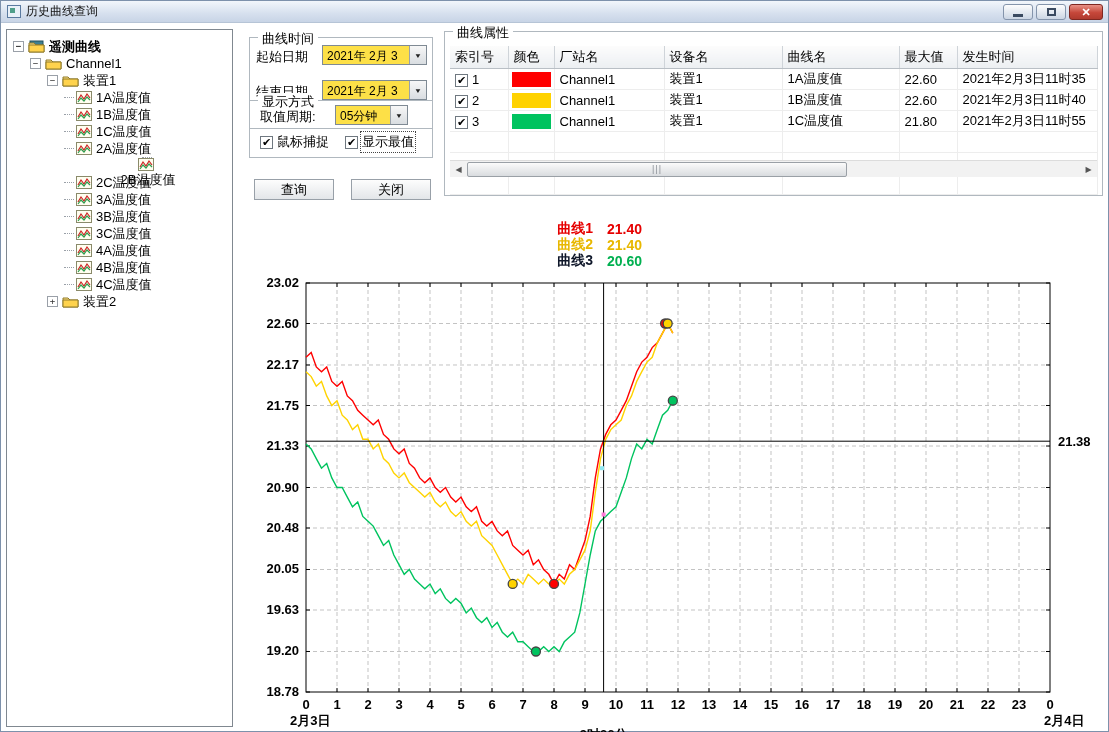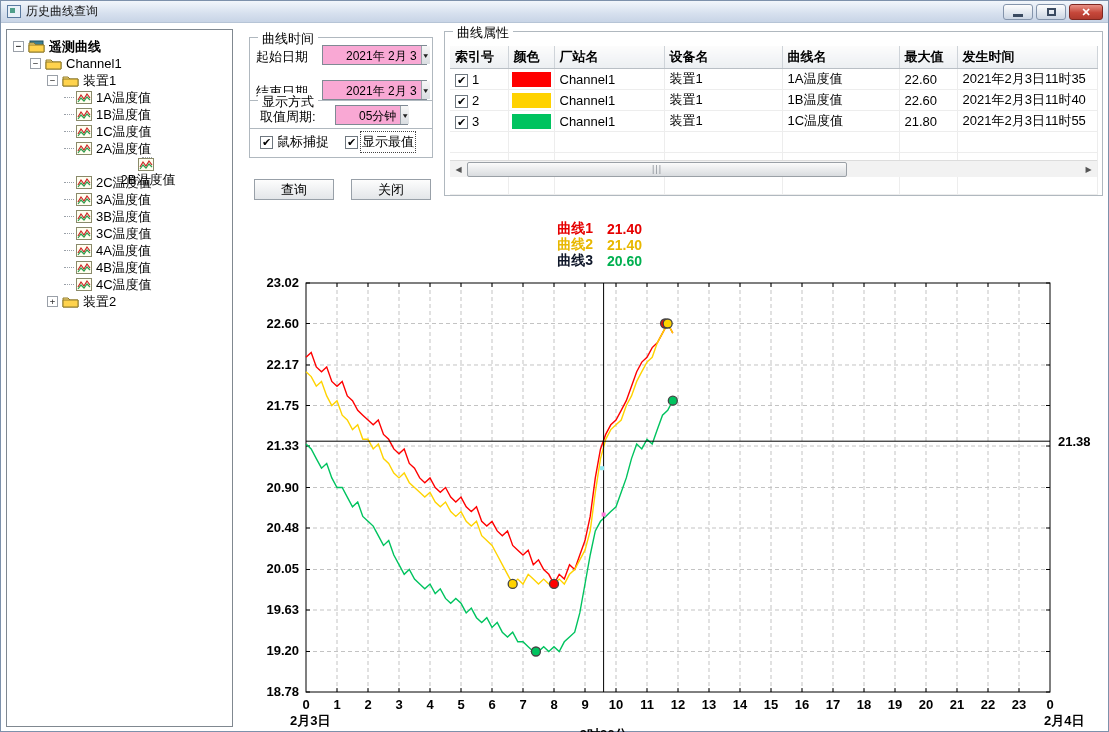--- a/index.html
+++ b/index.html
@@ -28,34 +28,34 @@
   .tree-row .expander { width:11px; height:11px; border:1px solid #9aa0a8; background:#fff; font-size:9px;
     line-height:9px; text-align:center; color:#333; margin-right:4px; flex:none; font-family:"DejaVu Sans Mono",monospace; }
   .tree-row .stub { width:10px; border-top:1px dotted #9aa0a8; margin-right:2px; flex:none; }
   .tree-row .t-icon { margin-right:4px; flex:none; display:flex; }
   .tree-row.bold { font-weight:bold; }
   
   .groupbox { position:absolute; border:1px solid #b0b8bf; }
   .groupbox > .gb-title { position:absolute; top:-8px; left:8px; background:#fff; padding:0 4px; font-size:13px; color:#000; }
   
   .ctl-row { position:absolute; display:flex; align-items:center; font-size:13px; }
-  .combo { display:flex; height:20px; border:1px solid #7f8a94; background:#f9a8d4;padding-left:19px; }
+  .combo { display:flex; height:20px; border:1px solid #7f8a94; background:#fde047; }
   .combo .val { padding:2px 4px; font-size:12px; white-space:nowrap; }
   .combo .drop { width:17px; border-left:1px solid #9aa2aa; background:linear-gradient(#f7f7f7,#d9dde1);
     display:flex; align-items:center; justify-content:center; }
   .combo .drop span { font-size:8px; color:#222; transform:scaleY(.8); }
   .checkbox { width:13px; height:13px; border:1px solid #6f7880; background:#fff; display:inline-flex;
     align-items:center; justify-content:center; font-size:11px; line-height:1; color:#000; margin-right:4px; flex:none; }
   .focus-dotted { outline:1px dotted #444; outline-offset:1px; }
   .push-btn { position:absolute; height:21px; border:1px solid #98a0a8; background:linear-gradient(#fdfdfd,#e3e6e9);
     font-size:13px; text-align:center; line-height:19px; color:#000; }
   
   .curve-table { position:absolute; left:5px; top:14px; border-collapse:collapse; table-layout:fixed; font-size:13px; background:#fff; }
   .curve-table th { background:linear-gradient(#fcfcfc,#eceff2); border-right:1px solid #cfd4d9; border-bottom:1px solid #b9bfc5;
-    font-weight:bold; text-align:left; padding:2px 5px; height:19px; white-space:nowrap; overflow:hidden; }
+    font-weight:normal; text-align:left; padding:2px 5px; height:19px; white-space:nowrap; overflow:hidden; }
   .curve-table td { border-right:1px solid #ededed; border-bottom:1px solid #ededed; padding:1px 5px; height:21px;
     white-space:nowrap; overflow:hidden; }
   .swatch { width:100%; height:15px; }
   .hscroll { position:absolute; left:5px; height:17px; background:#f2f2f2; border-top:1px solid #dcdcdc; display:flex; align-items:center; }
   .hs-arrow { width:17px; height:17px; display:flex; align-items:center; justify-content:center; font-size:8px; color:#555; flex:none; }
   .hs-thumb { height:15px; margin:0 0; border:1px solid #9aa0a6; border-radius:2px;
     background:linear-gradient(#fbfbfb,#d9dcdf); display:flex; align-items:center; justify-content:center; }
   .hs-grip { font-size:9px; color:#8a9096; letter-spacing:1px; line-height:1; }
   
   .legend { position:absolute; left:540px; top:197px; font-size:14px; font-weight:bold; }

